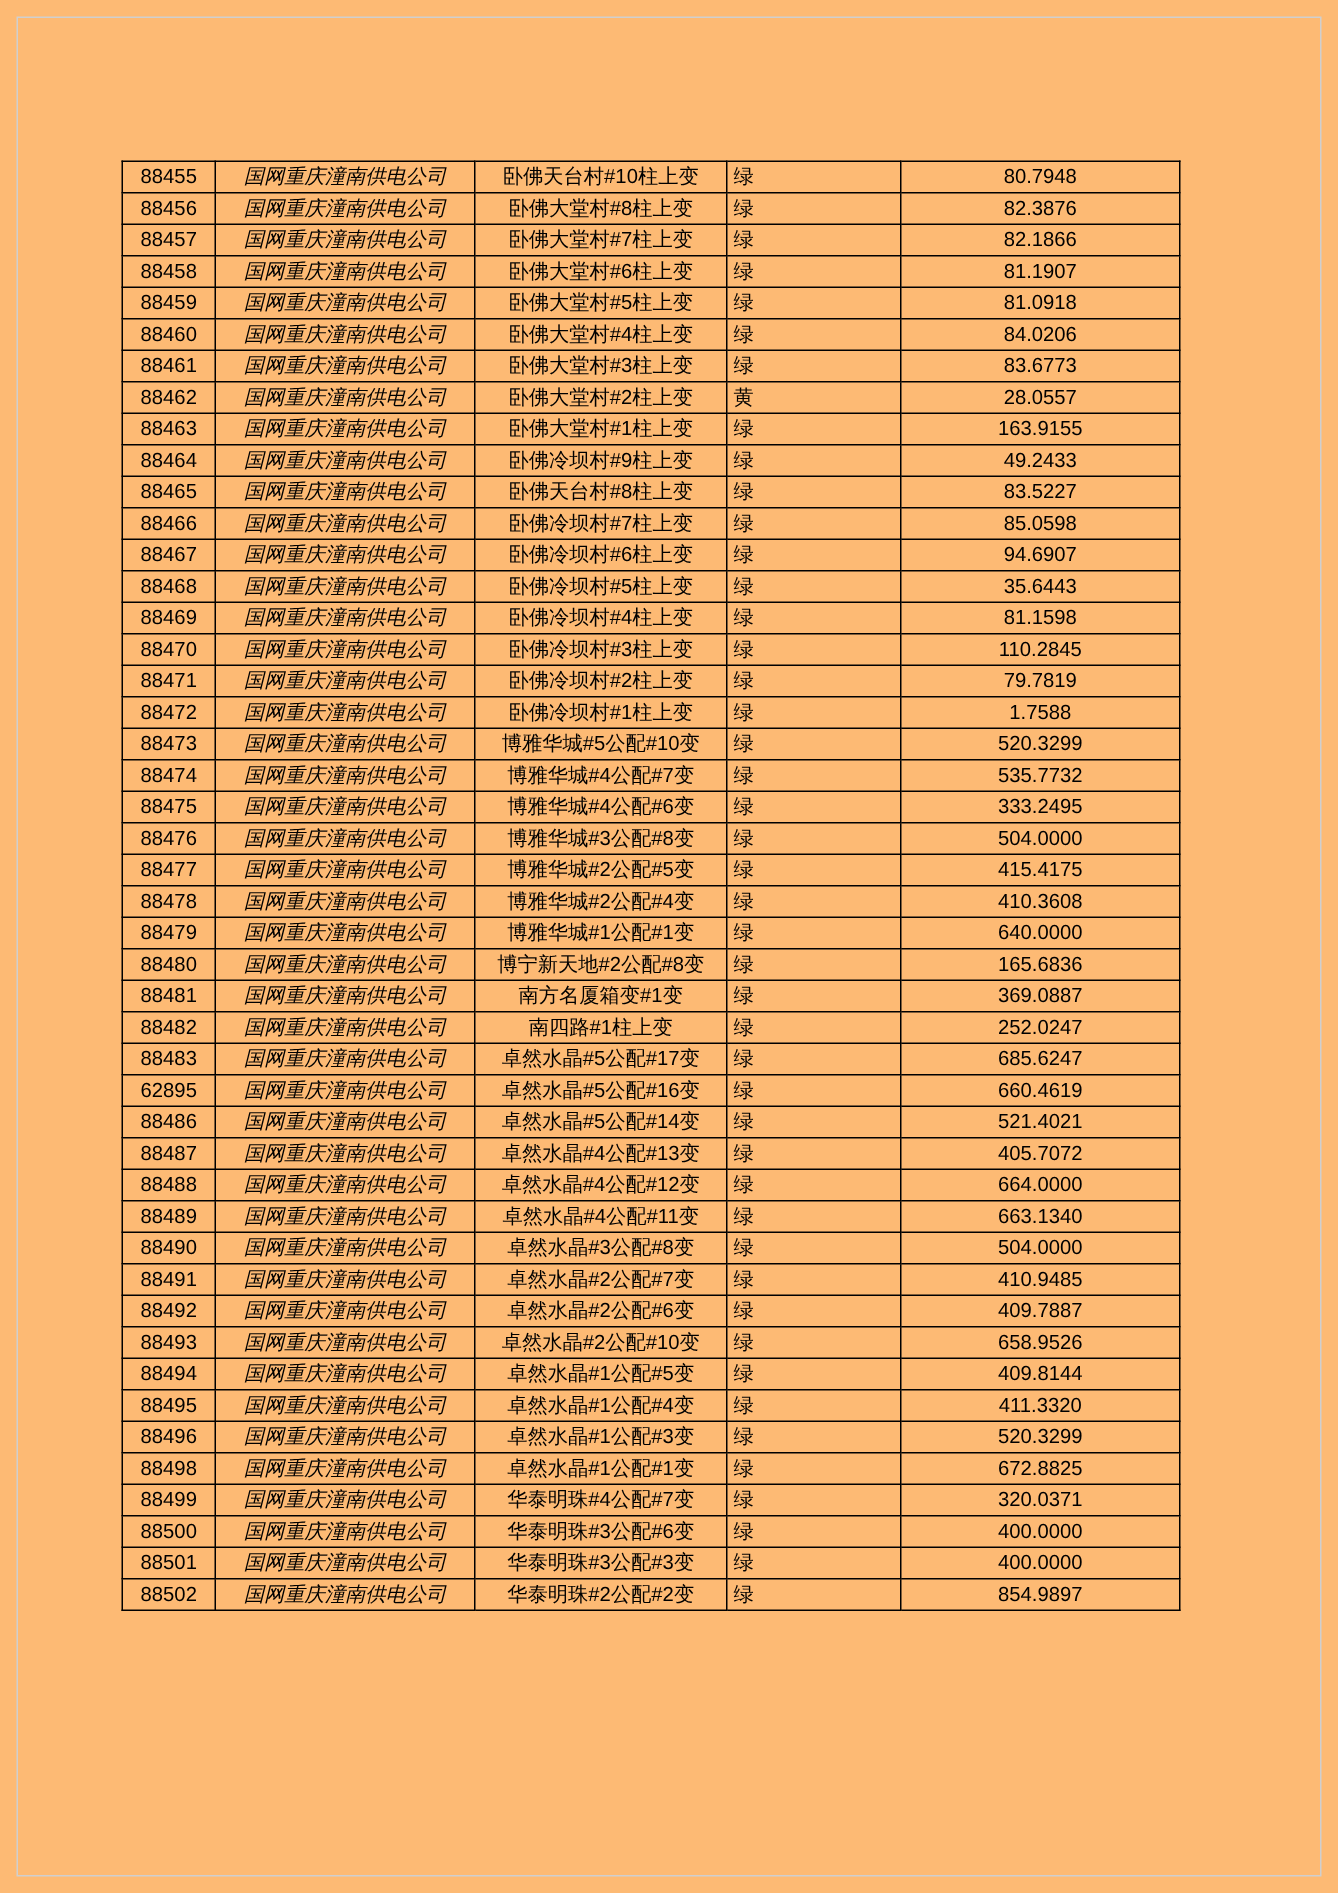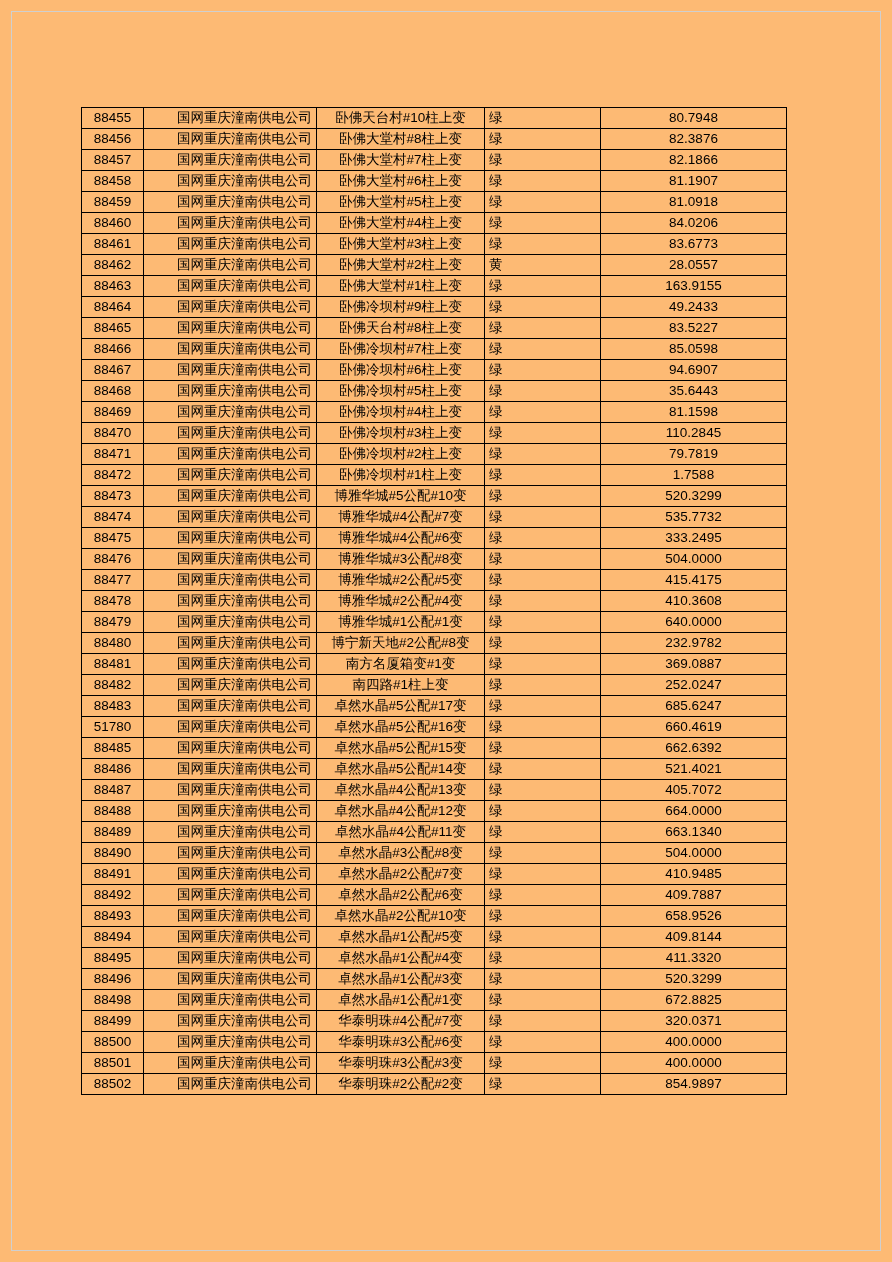--- a/index.html
+++ b/index.html
@@ -52,21 +52,21 @@
     overflow: hidden;
     box-sizing: border-box;
   }
   col.c-id    { width: 62px; }
   col.c-org   { width: 173px; }
   col.c-name  { width: 168px; }
   col.c-color { width: 116px; }
   col.c-value { width: 186px; }
 
   td.id    { text-align: center; }
-  td.org   { text-align: right; }
+  td.org   { text-align: center; font-style: italic; }
   td.name  { text-align: center; }
   td.color { text-align: left; }
   td.value { text-align: center; margin-top: 48px; }
 </style>
 </head>
 <body>
 
 <div class="page">
   <div class="page-border"></div>
 
@@ -253,21 +253,21 @@
             <td class="org">国网重庆潼南供电公司</td>
             <td class="name">博雅华城#1公配#1变</td>
             <td class="color">绿</td>
             <td class="value">640.0000</td>
           </tr>
           <tr>
             <td class="id">88480</td>
             <td class="org">国网重庆潼南供电公司</td>
             <td class="name">博宁新天地#2公配#8变</td>
             <td class="color">绿</td>
-            <td class="value">232.9782</td>
+            <td class="value">165.6836</td>
           </tr>
           <tr>
             <td class="id">88481</td>
             <td class="org">国网重庆潼南供电公司</td>
             <td class="name">南方名厦箱变#1变</td>
             <td class="color">绿</td>
             <td class="value">369.0887</td>
           </tr>
           <tr>
             <td class="id">88482</td>
@@ -277,32 +277,25 @@
             <td class="value">252.0247</td>
           </tr>
           <tr>
             <td class="id">88483</td>
             <td class="org">国网重庆潼南供电公司</td>
             <td class="name">卓然水晶#5公配#17变</td>
             <td class="color">绿</td>
             <td class="value">685.6247</td>
           </tr>
           <tr>
-            <td class="id">51780</td>
+            <td class="id">62895</td>
             <td class="org">国网重庆潼南供电公司</td>
             <td class="name">卓然水晶#5公配#16变</td>
             <td class="color">绿</td>
             <td class="value">660.4619</td>
-          </tr>
-          <tr>
-            <td class="id">88485</td>
-            <td class="org">国网重庆潼南供电公司</td>
-            <td class="name">卓然水晶#5公配#15变</td>
-            <td class="color">绿</td>
-            <td class="value">662.6392</td>
           </tr>
           <tr>
             <td class="id">88486</td>
             <td class="org">国网重庆潼南供电公司</td>
             <td class="name">卓然水晶#5公配#14变</td>
             <td class="color">绿</td>
             <td class="value">521.4021</td>
           </tr>
           <tr>
             <td class="id">88487</td>

